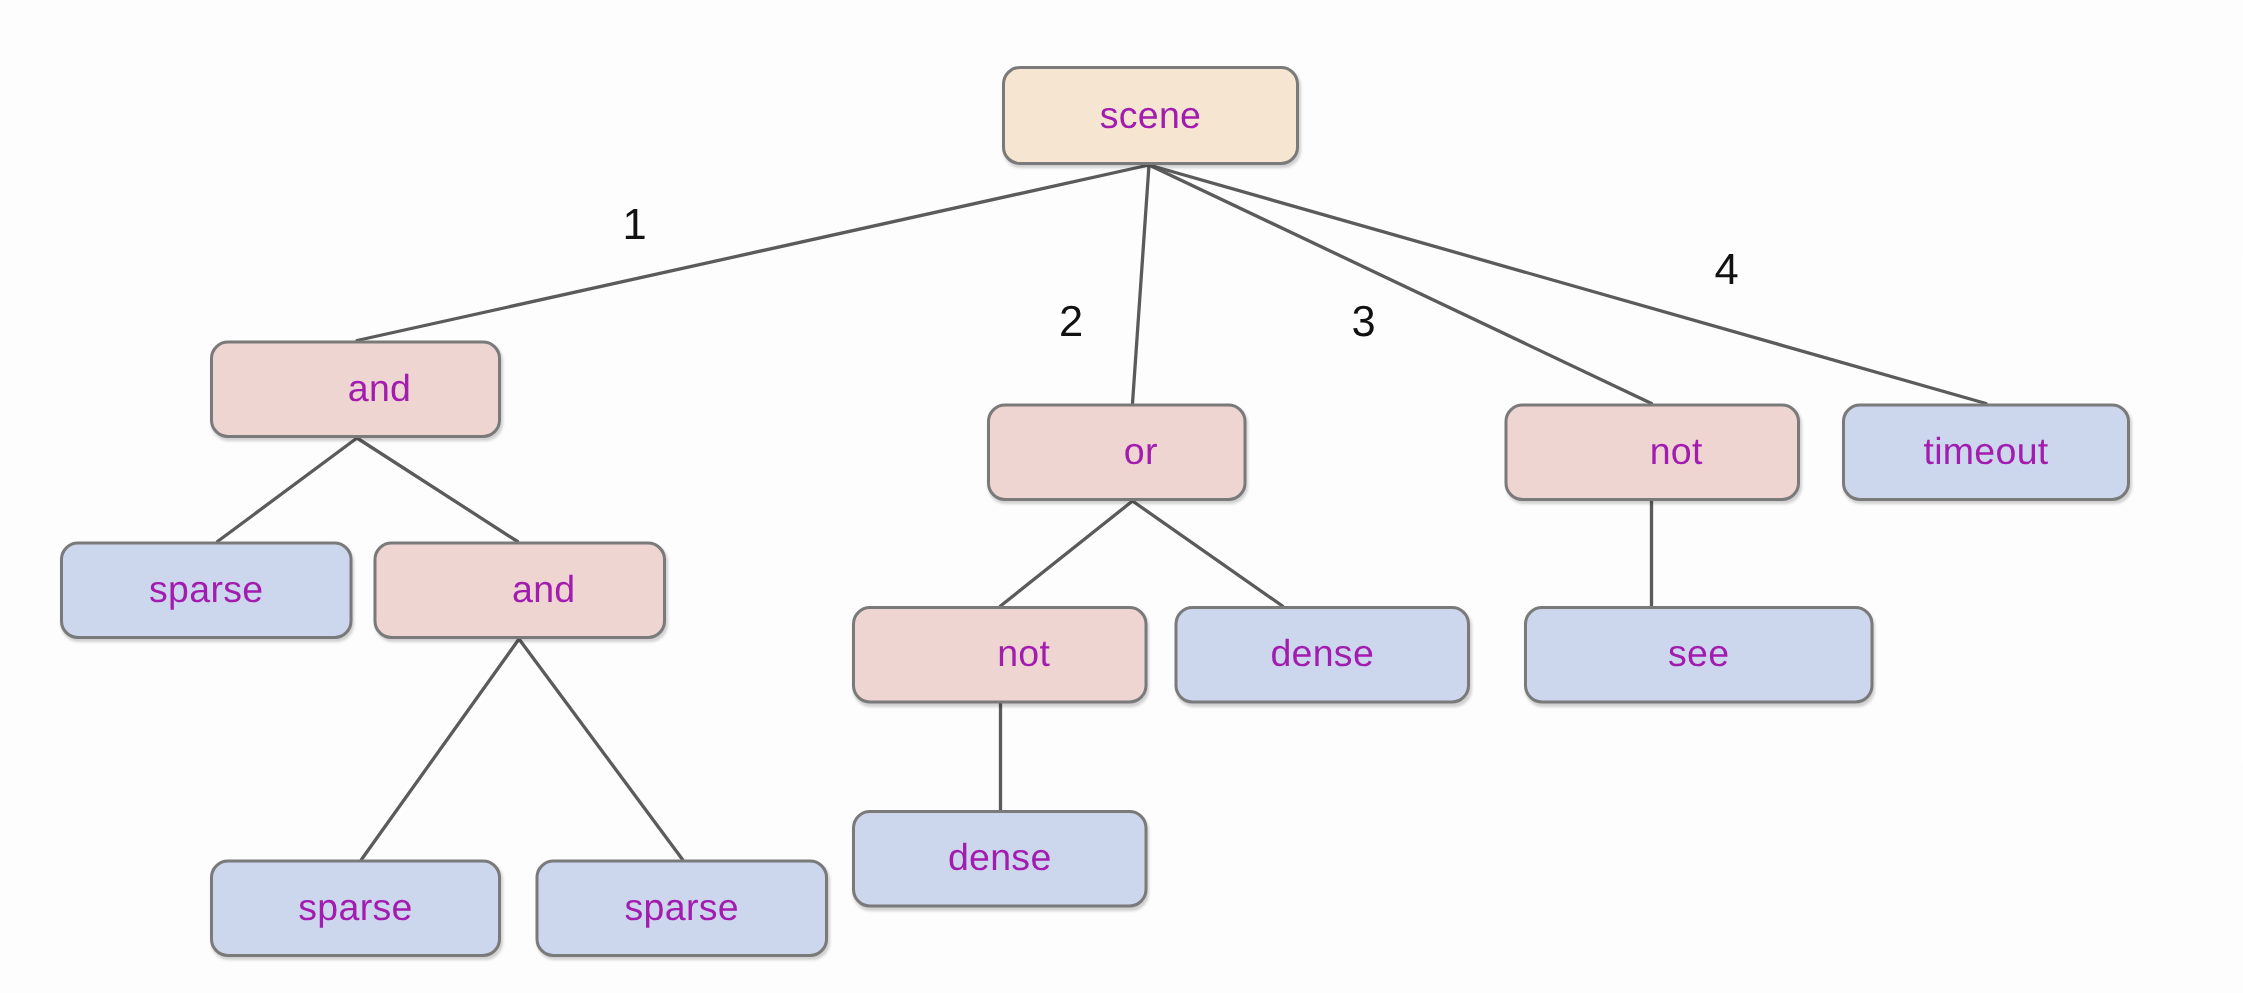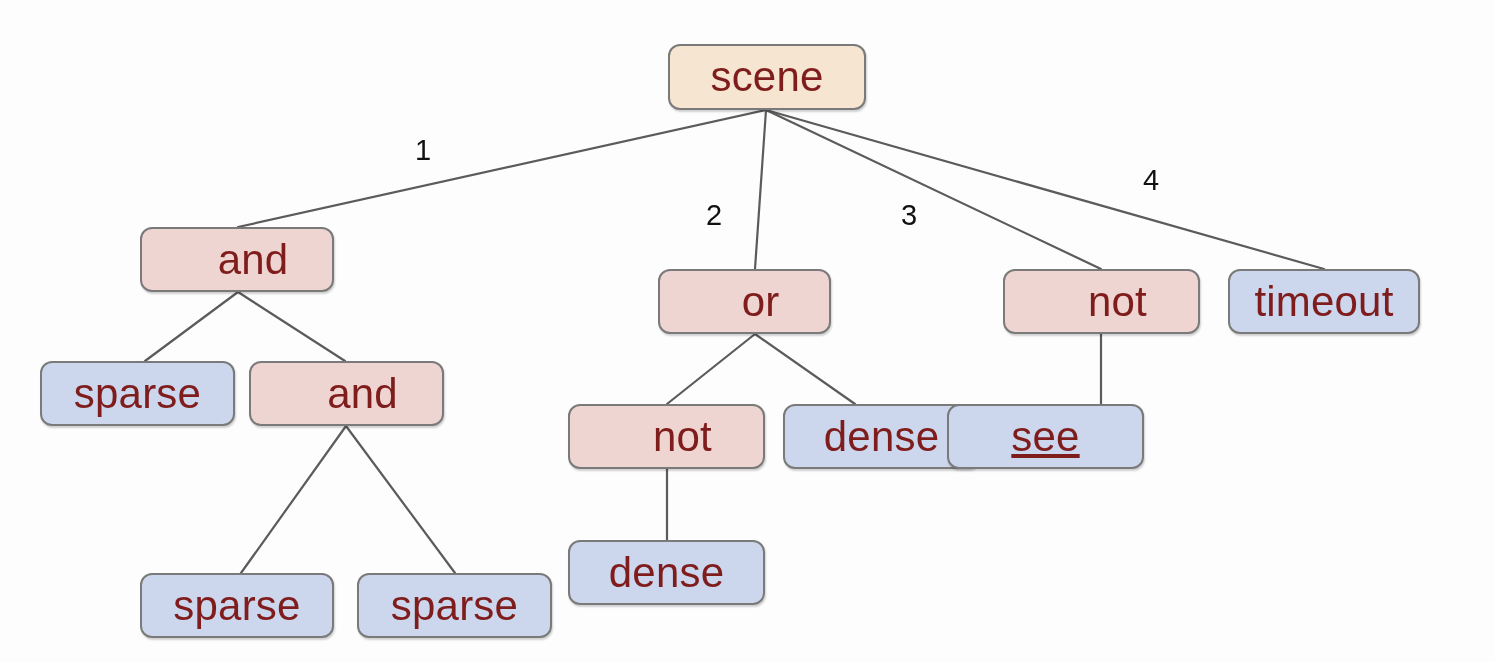--- a/index.html
+++ b/index.html
@@ -25,22 +25,22 @@
     height: 662px;
   }
   .node {
     position: absolute;
     box-sizing: border-box;
     border: 2px solid #7a7a7a;
     border-radius: 12px;
     display: flex;
     align-items: center;
     justify-content: center;
-    color: #7f1d1d;
-    font-size: 42px;
+    color: #a21caf;
+    font-size: 25px;
     line-height: 1;
     letter-spacing: 0.2px;
     white-space: nowrap;
     box-shadow: 1px 2px 2px rgba(0,0,0,0.18);
   }
   .node.root   { background: #f6e5d1; }
   .node.op     { background: #efd5d2; padding-left: 32px; }
   .node.leaf   { background: #ccd7ee; }
   .edge-label {
     position: absolute;
@@ -95,21 +95,21 @@
       </div>
       <div class="node leaf" style="left: 568px; top: 540px; width: 197px; height: 65px;">
         <span>dense</span>
       </div>
       <div class="node leaf" style="left: 783px; top: 404px; width: 197px; height: 65px;">
         <span>dense</span>
       </div>
       <div class="node op" style="left: 1003px; top: 269px; width: 197px; height: 65px;">
         <span>not</span>
       </div>
-      <div class="node leaf" style="left: 947px; top: 404px; width: 197px; height: 65px; text-decoration: underline;">
+      <div class="node leaf" style="left: 1016px; top: 404px; width: 233px; height: 65px;">
         <span>see</span>
       </div>
       <div class="node leaf" style="left: 1228px; top: 269px; width: 192px; height: 65px;">
         <span>timeout</span>
       </div>
     </div>
   <div id="label-layer">
       <div class="edge-label" style="left: 415px; top: 136px;">1</div>
       <div class="edge-label" style="left: 706px; top: 201px;">2</div>
       <div class="edge-label" style="left: 901px; top: 201px;">3</div>

